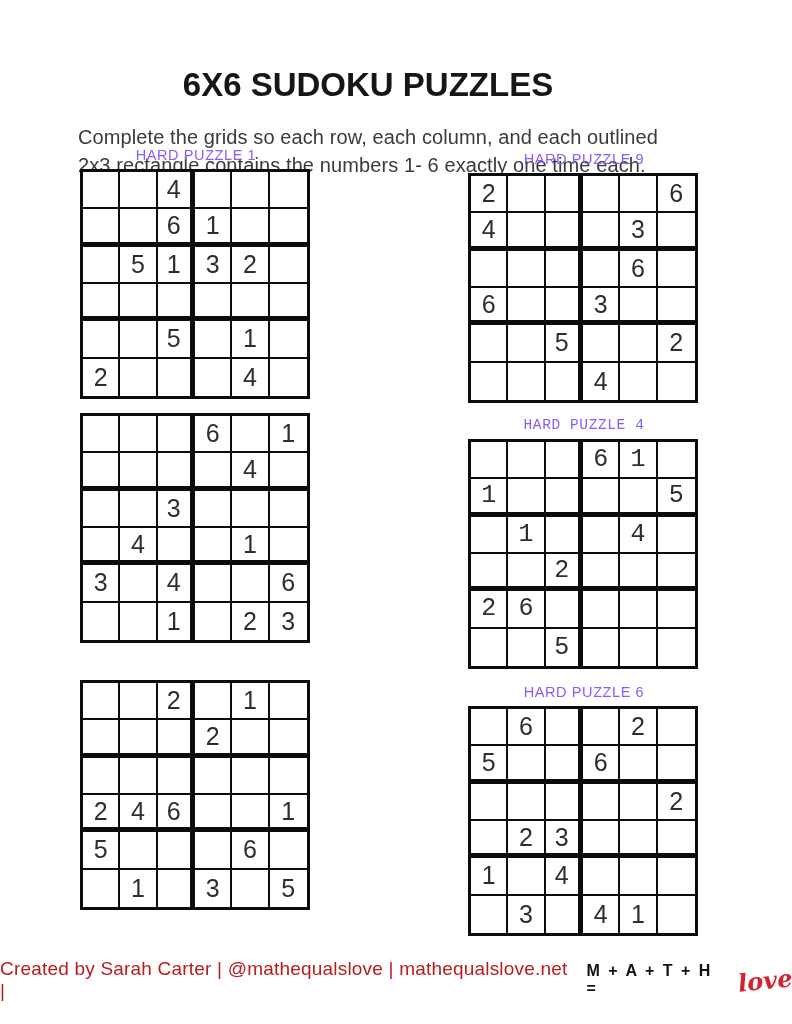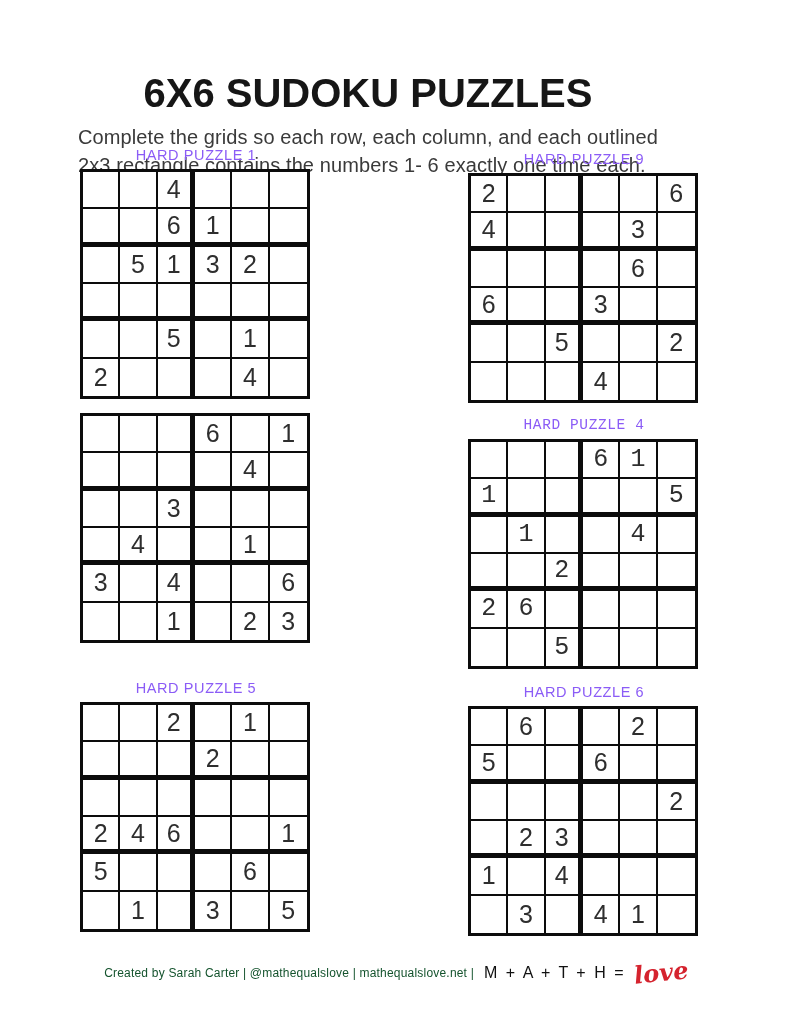--- a/index.html
+++ b/index.html
@@ -2,21 +2,21 @@
 <html><head>
 <meta charset="utf-8">
 <style>
   html,body{margin:0;padding:0;}
   body{
     width:792px;height:1024px;background:#ffffff;position:relative;overflow:hidden;
     font-family:"Liberation Sans",sans-serif;
   }
   .page-title{
     position:absolute;top:44px;left:0;width:736px;text-align:center;
-    font-size:40px;font-weight:800;letter-spacing:0px;color:#161616;
+    font-size:33px;font-weight:800;letter-spacing:0px;color:#161616;
   }
   .instructions{
     position:absolute;top:103px;left:78px;width:618px;
     font-size:20px;line-height:1.42;color:#3a3a3a;letter-spacing:0.1px;
   }
   .puzzle-block{position:absolute;width:232px;}
   .puzzle-title{
     width:232px;text-align:center;font-size:14.5px;color:#8b5cf6;
     letter-spacing:0.6px;margin-bottom:6px;
   }
@@ -39,22 +39,22 @@
   .p0{left:80px;top:147px;}
   .p1{left:468px;top:151px;}
   .p2{left:80px;top:413px;}
   .p3{left:468px;top:417px;font-family:Liberation Mono, monospace;}
   .p4{left:80px;top:680px;}
   .p5{left:468px;top:684px;}
   .footer{
     position:absolute;left:0;top:958px;width:792px;
     display:flex;justify-content:center;align-items:center;gap:10px;
   }
-  .footer-credit{font-size:12px;color:#14532d;letter-spacing:0.2px;}
-  .footer-math{font-size:16px;font-weight:normal;color:#111111;letter-spacing:2px;}
+  .footer-credit{font-size:19px;color:#b91c1c;letter-spacing:0.2px;}
+  .footer-math{font-size:16px;font-weight:bold;color:#111111;letter-spacing:2px;}
   .footer-love{
     font-family:"DejaVu Serif",serif;font-style:italic;font-weight:bold;
     font-size:24px;transform:rotate(-6deg);margin-left:-2px;
   }
 </style>
 </head>
 <body>
 
 <h1 class="page-title">6X6 SUDOKU PUZZLES</h1>
 
@@ -307,21 +307,20 @@
       <div class="cell tr lr">
         <span>5</span>
       </div>
       <div class="cell lr"></div>
       <div class="cell lr"></div>
       <div class="cell lc lr"></div>
     </div>
 </div>
 
 <div class="puzzle-block p4">
-  <div class="puzzle-title">HARD PUZZLE 5</div>
   <div class="sudoku">
       <div class="cell"></div>
       <div class="cell"></div>
       <div class="cell tr">
         <span>2</span>
       </div>
       <div class="cell"></div>
       <div class="cell">
         <span>1</span>
       </div>

